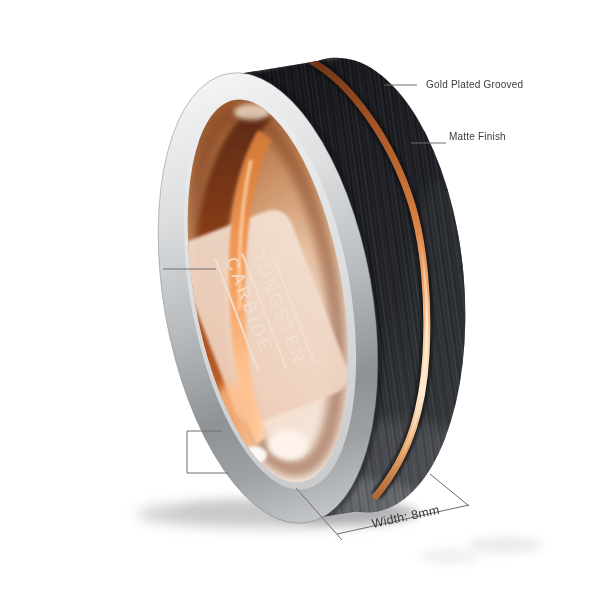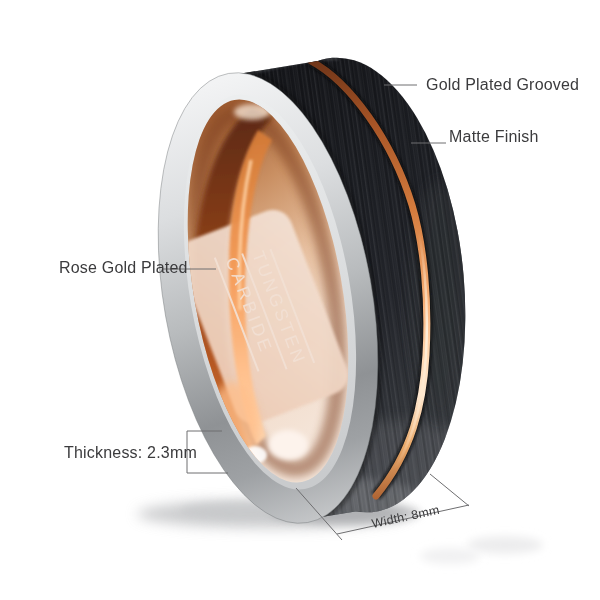--- a/index.html
+++ b/index.html
@@ -2,21 +2,21 @@
 <html><head>
 <meta charset="utf-8">
 <style>
   html,body{margin:0;padding:0;background:#fff;}
   #stage{
     position:relative;width:600px;height:600px;background:#ffffff;
     font-family:"Liberation Sans", sans-serif;overflow:hidden;
   }
   #ring-svg{position:absolute;left:0;top:0;}
   .callout{
-    position:absolute;font-size:16px;color:#3b3b3d;white-space:nowrap;
+    position:absolute;font-size:10px;color:#3b3b3d;white-space:nowrap;
     letter-spacing:.2px;line-height:14px;
   }
   .callout.rotated{
     font-size:12.5px;transform:rotate(-12deg);transform-origin:0 50%;
   }
   svg text.engrave{
     font-family:"Liberation Sans", sans-serif;
     font-size:17.5px;font-weight:400;
   }
 </style>
@@ -196,19 +196,17 @@
       <path d="M 430,474 L 469,506"></path>
       <path d="M 337,534 L 469,505"></path>
     </g>
   </g>
 </svg>
 
 <div class="callout" style="left:426px;top:78px">Gold Plated Grooved</div>
 
 <div class="callout" style="left:449px;top:130px">Matte Finish</div>
 
-<div class="callout" style="left:59px;top:261px">Rose Gold Plated</div>
-
-<div class="callout" style="left:64px;top:446px">Thickness: 2.3mm</div>
+
 
 <div class="callout rotated" style="left:372px;top:517px">Width: 8mm</div>
 
 </div>
 
 </body></html>

